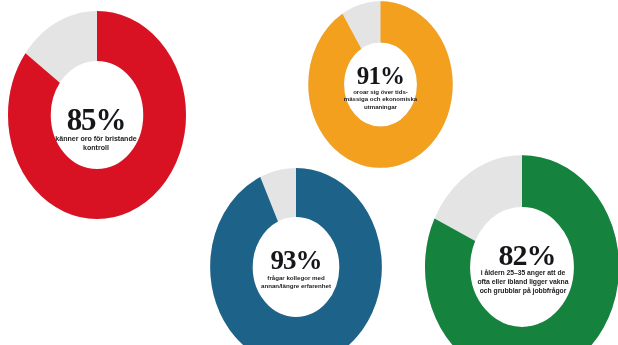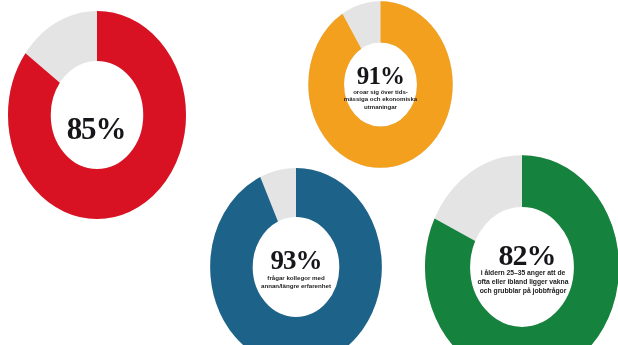--- a/index.html
+++ b/index.html
@@ -103,20 +103,24 @@
 <div id="infographic">
 
   <div class="donut" id="donut-red">
     <svg viewBox="0 0 100 100" width="178" height="208" preserveAspectRatio="none">
       <circle cx="50" cy="50" r="38" fill="none" stroke="#e4e4e4" stroke-width="24"></circle>
       <circle cx="50" cy="50" r="38" fill="none" stroke="#d81222" stroke-width="24" stroke-dasharray="202.95 238.76" stroke-dashoffset="0" transform="rotate(-90 50 50)"></circle>
     </svg>
     <div class="donut-center">
       <div class="donut-inner">
         <div class="pct">85%</div>
+        <div class="caption">
+          <span class="caption-line">känner oro för bristande</span>
+          <span class="caption-line">kontroll</span>
+        </div>
       </div>
     </div>
   </div>
 
   <div class="donut" id="donut-orange">
     <svg viewBox="0 0 100 100" width="143" height="165" preserveAspectRatio="none">
       <circle cx="50" cy="50" r="38" fill="none" stroke="#e4e4e4" stroke-width="25"></circle>
       <circle cx="50" cy="50" r="38" fill="none" stroke="#f2a01e" stroke-width="25" stroke-dasharray="217.27 238.76" stroke-dashoffset="0" transform="rotate(-90 50 50)"></circle>
     </svg>
     <div class="donut-center">

